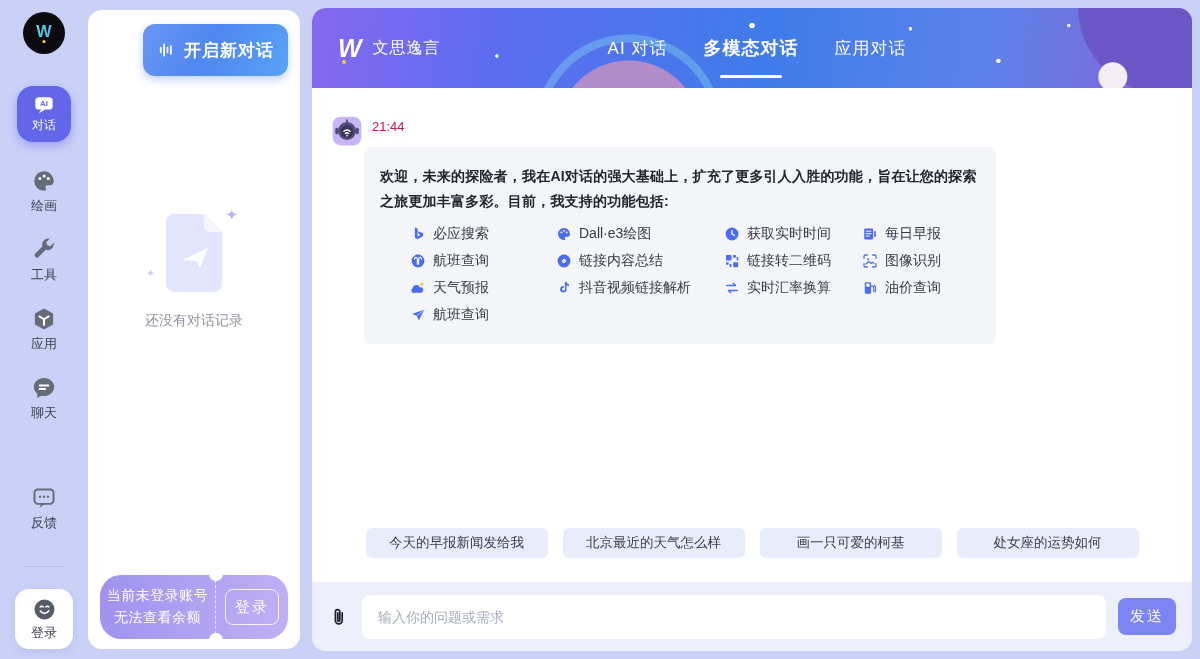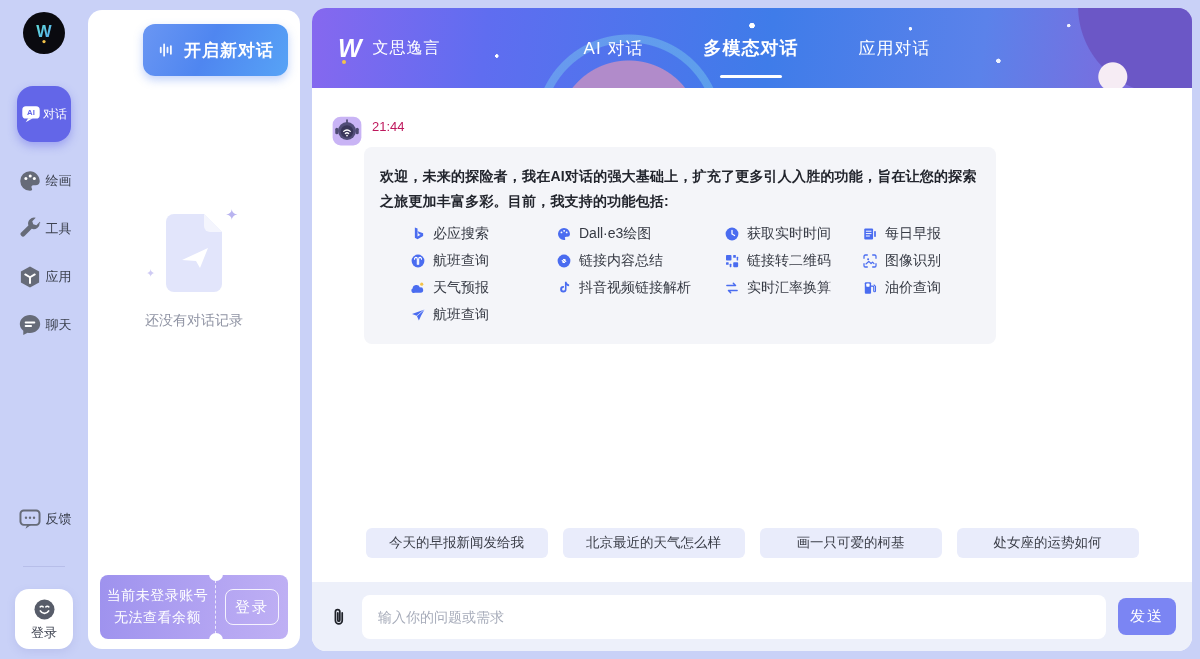--- a/index.html
+++ b/index.html
@@ -3,21 +3,21 @@
 <meta charset="utf-8">
 <style>
   * { margin:0; padding:0; box-sizing:border-box; }
   html,body { width:1200px; height:659px; overflow:hidden; }
   body { font-family:"Liberation Sans","DejaVu Sans",sans-serif; background:#c9d1f7; }
   .page { display:flex; width:1200px; height:659px; }
 
   
   .rail { width:88px; display:flex; flex-direction:column; align-items:center; padding:12px 0 10px; }
   .logo-circle { width:42px; height:42px; border-radius:50%; background:#0a0a0f; display:flex; align-items:center; justify-content:center; margin-bottom:32px; }
-  .rail-item { display:flex; flex-direction:row; align-items:center; gap:3px; margin-bottom:22px; cursor:pointer; color:#666b78; }
+  .rail-item { display:flex; flex-direction:column; align-items:center; gap:3px; margin-bottom:22px; cursor:pointer; color:#666b78; }
   .rail-item .icon { width:26px; height:26px; }
   .rail-item .icon svg { width:100%; height:100%; }
   .rail-item .lbl { font-size:13px; color:#3d listen4250; color:#3d4250; }
   .rail-item.active { width:54px; height:56px; background:#6366e8; border-radius:16px; justify-content:center; gap:1px; margin-bottom:26px; box-shadow:0 4px 10px rgba(99,102,232,.45); }
   .rail-item.active .icon { width:22px; height:22px; color:#fff; }
   .rail-item.active .lbl { color:#fff; font-size:12px; }
   .rail-spacer { flex:1; }
   .rail-divider { width:42px; border-top:1px solid #b7bee9; margin:12px 0 22px; }
   .login-tile { width:58px; height:60px; background:#fff; border-radius:14px; display:flex; flex-direction:column; align-items:center; justify-content:center; gap:2px; cursor:pointer; box-shadow:0 3px 8px rgba(120,130,200,.18); }
   .login-tile .icon { width:25px; height:25px; color:#575c69; }
@@ -27,21 +27,21 @@
   
   .chatlist { width:212px; margin:10px 0; background:#fff; border-radius:14px; display:flex; flex-direction:column; padding:14px 12px 10px; position:relative; }
   .newchat { height:52px; border:none; border-radius:12px; cursor:pointer; color:#fff; font-size:17px; font-weight:bold; letter-spacing:1px; display:flex; align-items:center; justify-content:center; gap:9px; font-family:inherit;
     background:linear-gradient(115deg,#6a96f3 0%,#4f86f0 45%,#57a3f6 100%); box-shadow:0 4px 10px rgba(80,130,240,.35);margin-left:43px; }
   .newchat .icon { width:18px; height:18px; }
   .empty { flex:1; display:flex; flex-direction:column; align-items:center; justify-content:center; transform:translateY(-55px); }
   .empty-icon { position:relative; width:72px; height:82px; margin-bottom:18px; }
   .empty-icon .spark1 { position:absolute; right:-8px; top:-6px; color:#b9b4f0; font-size:15px; }
   .empty-icon .spark2 { position:absolute; left:-12px; bottom:14px; color:#cfcbf4; font-size:11px; }
   .empty-text { font-size:14px; color:#8f93a3; }
-  .ticket { height:64px; border-radius:8px; background:linear-gradient(95deg,#9e92ee 0%,#b3a4f2 60%,#bfb0f4 100%); display:flex; align-items:center; position:relative; color:#fff; }
+  .ticket { height:64px; border-radius:21px; background:linear-gradient(95deg,#9e92ee 0%,#b3a4f2 60%,#bfb0f4 100%); display:flex; align-items:center; position:relative; color:#fff; }
   .ticket-text { flex:1; text-align:center; font-size:14px; font-weight:500; line-height:1.55; letter-spacing:.5px; }
   .ticket-sep { align-self:stretch; border-left:1.5px dashed rgba(255,255,255,.75); }
   .ticket-login { width:54px; height:36px; margin:0 9px; background:transparent; border:1.5px solid rgba(255,255,255,.85); border-radius:8px; color:#fff; font-size:15px; cursor:pointer; font-family:inherit; letter-spacing:2px; }
   .notch { position:absolute; right:65px; width:14px; height:14px; border-radius:50%; background:#fff; }
   .notch.t { top:-8px; } .notch.b { bottom:-8px; }
 
   
   .main { flex:1; margin:8px 8px 8px 12px; background:#fff; border-radius:14px; display:flex; flex-direction:column; overflow:hidden; }
   .hero { height:80px; flex:none; position:relative; display:flex; align-items:center; padding:0 26px;
     background:
@@ -53,21 +53,21 @@
       radial-gradient(circle 2px at 21% 60%, #fff 0 1.5px, transparent 2px),
       radial-gradient(circle 3px at 50% 22%, #fff 0 2.5px, transparent 3px),
       radial-gradient(circle 2px at 68% 26%, rgba(255,255,255,.95) 0 1.5px, transparent 2px),
       radial-gradient(circle 2.5px at 78% 66%, rgba(255,255,255,.9) 0 2px, transparent 2.5px),
       radial-gradient(circle 2px at 86% 22%, rgba(255,255,255,.9) 0 1.5px, transparent 2px),
       linear-gradient(97deg,#8668ef 0%,#5f6df0 20%,#3f7ce9 52%,#5b82ea 76%,#8a62d8 100%);
   }
   .brand { display:flex; align-items:center; gap:10px; color:#fff; font-size:16px; letter-spacing:1px; z-index:2; }
   .brand-w { font-size:25px; font-weight:800; font-style:italic; position:relative; line-height:1; }
   .brand-w::after { content:""; position:absolute; left:4px; bottom:-3px; width:4px; height:4px; border-radius:50%; background:#f3c34a; }
-  .tabs { position:absolute; left:0; right:0; top:0; bottom:0; display:flex; align-items:center; justify-content:center; gap:60px;padding-left:10px; }
+  .tabs { position:absolute; left:0; right:0; top:0; bottom:0; display:flex; align-items:center; justify-content:center; gap:36px;padding-left:10px; }
   .tab { color:#fff; font-size:17px; cursor:pointer; position:relative; padding:6px 0; letter-spacing:1px; }
   .tab.active { font-weight:bold; font-size:18px; }
   .tab.active::after { content:""; position:absolute; left:50%; transform:translateX(-50%); bottom:-12px; width:62px; height:3px; border-radius:2px; background:#fff; }
 
   .content { flex:1; position:relative; background:#fff; }
   .msg { display:flex; padding:28px 0 0 20px; }
   .avatar { width:30px; height:30px; flex:none; }
   .avatar svg { width:100%; height:100%; }
   .msg-body { margin-left:2px; }
   .time { font-size:13px; color:#be185d; margin:3px 0 13px 8px; }

